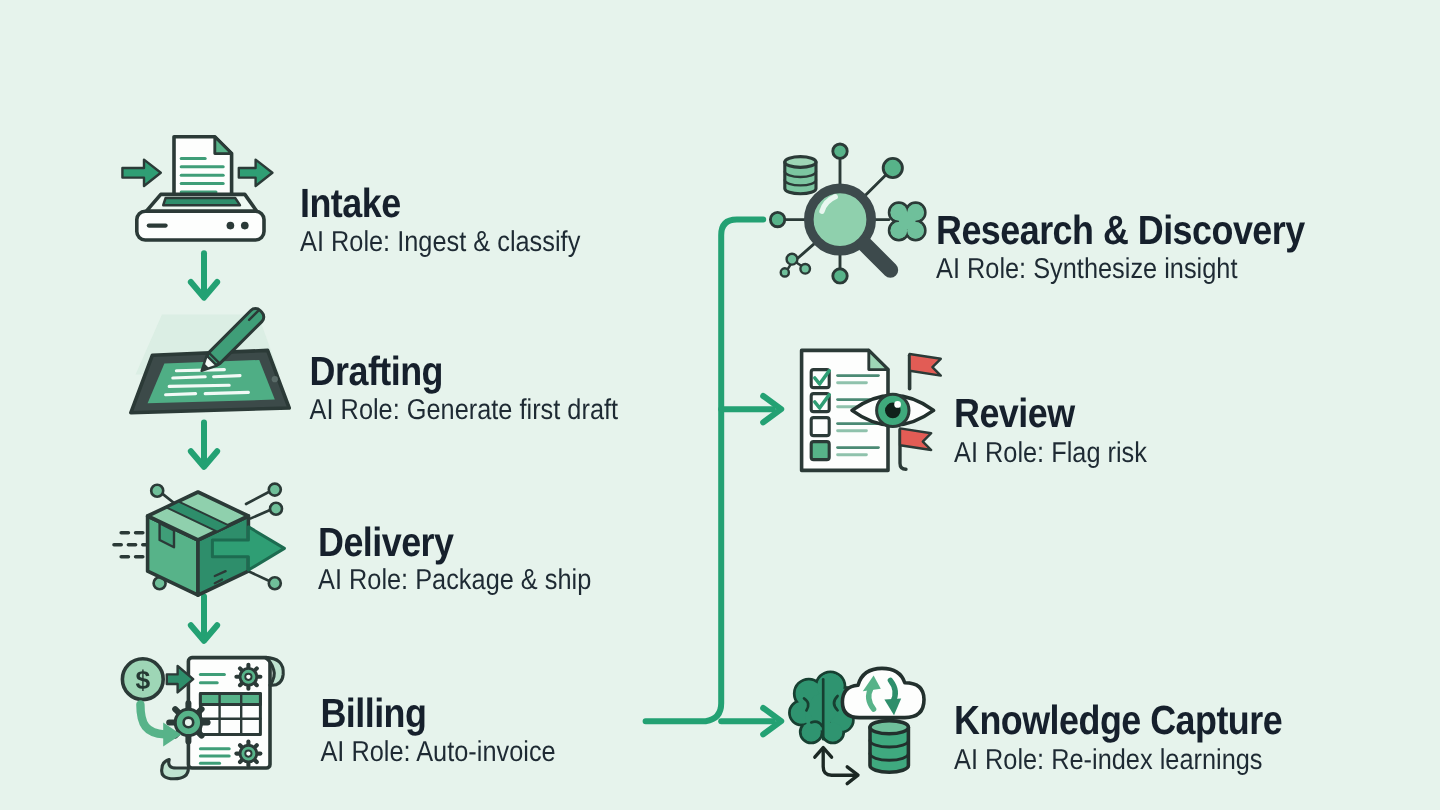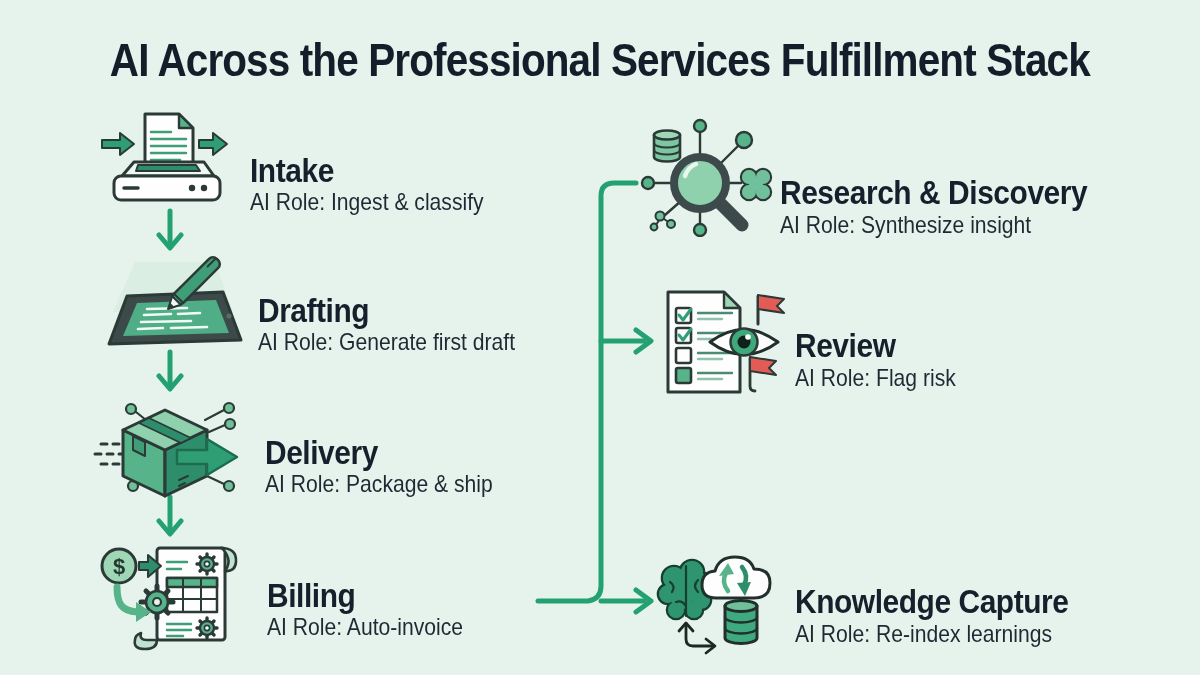--- a/index.html
+++ b/index.html
@@ -25,23 +25,20 @@
   }
   .icon-box{position:absolute;}
   .icon-box svg{display:block;}
   #connectors{position:absolute;left:0;top:0;pointer-events:none;}
 </style>
 </head>
 <body>
 
 <div id="canvas">
 
-  <div class="main-title">
-    <span class="cond">AI Across the Professional Services Fulfillment Stack</span>
-  </div>
 
   <svg id="connectors" width="1200" height="675" viewBox="0 0 1200 675">
     <g fill="none" stroke="#23a173" stroke-width="5" stroke-linecap="round" stroke-linejoin="round">
 
       <path d="M636,183 H614 Q601,183 601,196 V586 Q601,599 588,601 H538"></path>
 
       <path d="M601,341 H644"></path>
       <polyline points="636,330 651,341 636,352"></polyline>
 
       <path d="M601,601 H644"></path>

